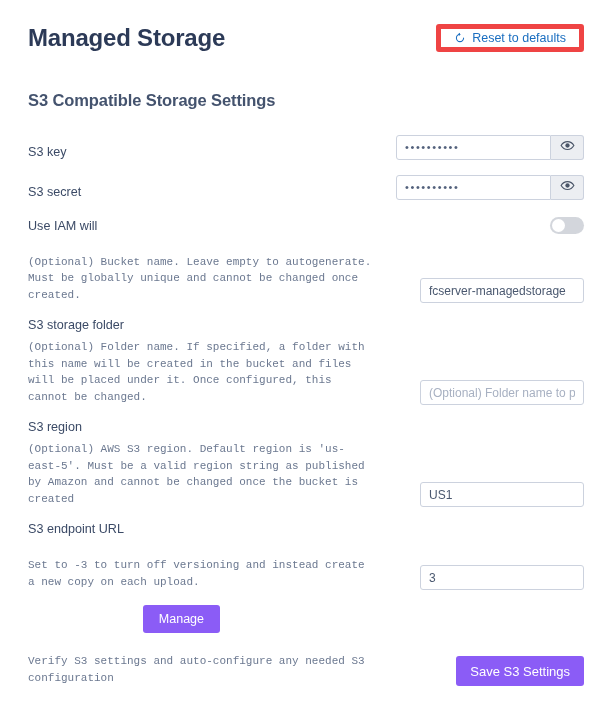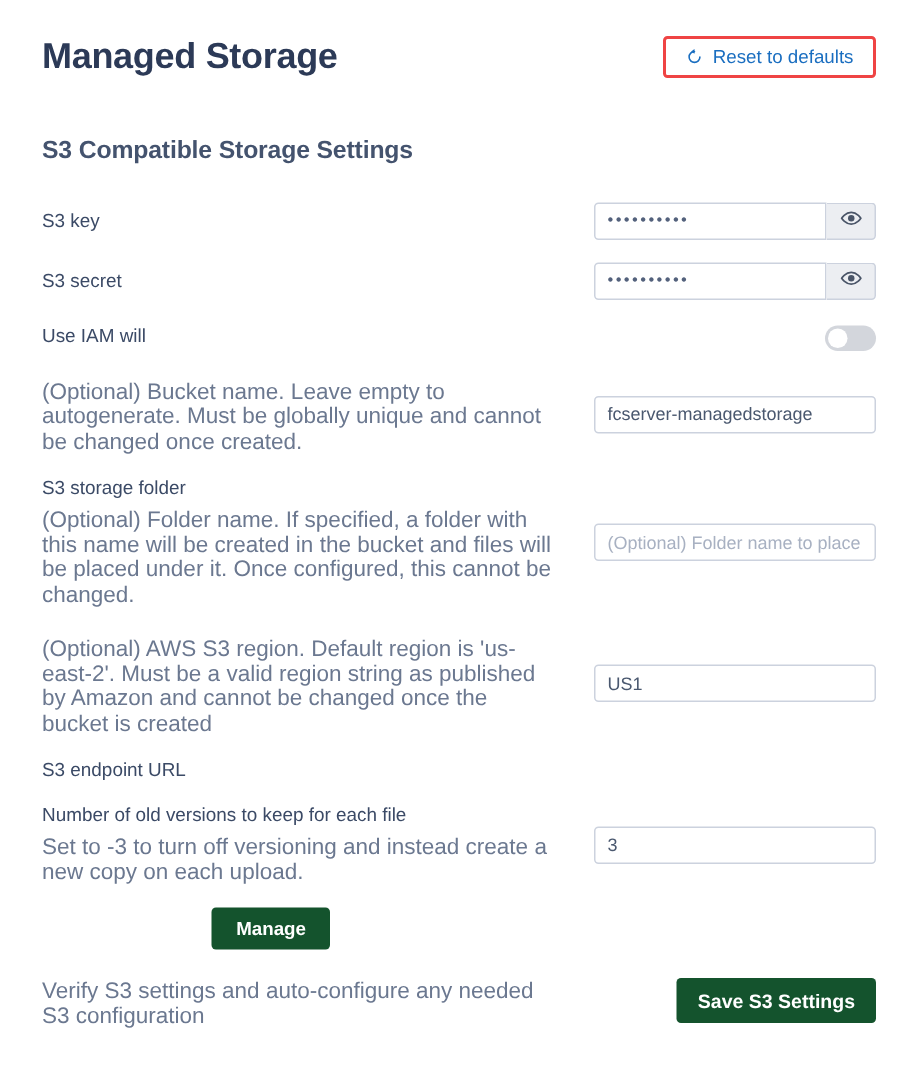--- a/index.html
+++ b/index.html
@@ -40,21 +40,21 @@
     margin: 0;
     line-height: 1.2;
   }
   .reset-btn {
     display: inline-flex;
     align-items: center;
     justify-content: center;
     gap: 6px;
     height: 28px;
     padding: 0 13px;
-    border: 2px solid #ef4444;
+    border: 5px solid #ef4444;
     border-radius: 3px;
     background: #ffffff;
     color: #1a6ec0;
     font-family: "Liberation Sans", sans-serif;
     font-size: 12.5px;
     cursor: pointer;
     white-space: nowrap;
   }
   .reset-btn svg { display:block; }
 
@@ -65,21 +65,21 @@
     color: #44536e;
     margin: 0;
     padding-top: 38px;
     padding-bottom: 10px;
     letter-spacing: -0.1px;
   }
 
   
   .row {
     display: flex;
-    align-items: center;
+    align-items: flex-end;
     justify-content: space-between;
     padding-top: 14px;
   }
   .row-left {
     width: 350px;
     flex: 0 0 350px;
   }
   .row-right {
     flex: 0 0 192px;
     display: flex;
@@ -87,31 +87,32 @@
     align-items: flex-start;
     padding-top: 1px;
   }
   .field-label {
     font-size: 12.6px;
     color: #3b4a66;
     line-height: 16px;
     margin: 0;
   }
   .field-help {
-    font-size: 15px;
+    font-size: 11px;
     color: #6b7890;
     line-height: 16.5px;
     margin: 6px 0 0 0;
     max-width: 345px;
+    font-family: Liberation Mono, monospace;
   }
 
   
   .text-input {
     box-sizing: border-box;
-    width: 188px;
+    width: 164px;
     height: 25px;
     border: 1px solid #ccd2de;
     border-radius: 3px;
     background: #ffffff;
     font-family: "Liberation Sans", sans-serif;
     font-size: 12px;
     color: #4a586f;
     padding: 0 8px;
     outline: none;
   }
@@ -171,25 +172,25 @@
 
   
   .btn-primary {
     display: inline-flex;
     align-items: center;
     justify-content: center;
     height: 28px;
     padding: 0 16px;
     border: none;
     border-radius: 3px;
-    background: #14532d;
+    background: #8b5cf6;
     color: #ffffff;
     font-family: "Liberation Sans", sans-serif;
     font-size: 12.5px;
-    font-weight: 700;
+    font-weight: 400;
     cursor: pointer;
     white-space: nowrap;
   }
   .btn-save {
     height: 30px;
     padding: 0 14px;
     font-size: 13px;
   }
 </style>
 </head>
@@ -275,36 +276,36 @@
       <p class="field-label">S3 storage folder</p>
       <p class="field-help">(Optional) Folder name. If specified, a folder with this name will be created in the bucket and files will be placed under it. Once configured, this cannot be changed.</p>
     </div>
     <div class="row-right">
       <input class="text-input" type="text" placeholder="(Optional) Folder name to place the files under" style="">
     </div>
   </div>
 
   <div class="row">
     <div class="row-left">
-      <p class="field-help">(Optional) AWS S3 region. Default region is 'us-east-2'. Must be a valid region string as published by Amazon and cannot be changed once the bucket is created</p>
+      <p class="field-label">S3 region</p>
+      <p class="field-help">(Optional) AWS S3 region. Default region is 'us-east-5'. Must be a valid region string as published by Amazon and cannot be changed once the bucket is created</p>
     </div>
     <div class="row-right">
       <input class="text-input" type="text" value="US1" style="">
     </div>
   </div>
 
   <div class="row">
     <div class="row-left">
       <p class="field-label">S3 endpoint URL</p>
     </div>
   </div>
 
   <div class="row">
     <div class="row-left">
-      <p class="field-label">Number of old versions to keep for each file</p>
       <p class="field-help">Set to -3 to turn off versioning and instead create a new copy on each upload.</p>
     </div>
     <div class="row-right">
       <input class="text-input" type="text" value="3" style="">
     </div>
   </div>
 
   <div class="row">
     <div class="row-right">
       <button class="btn-primary">Manage</button>

